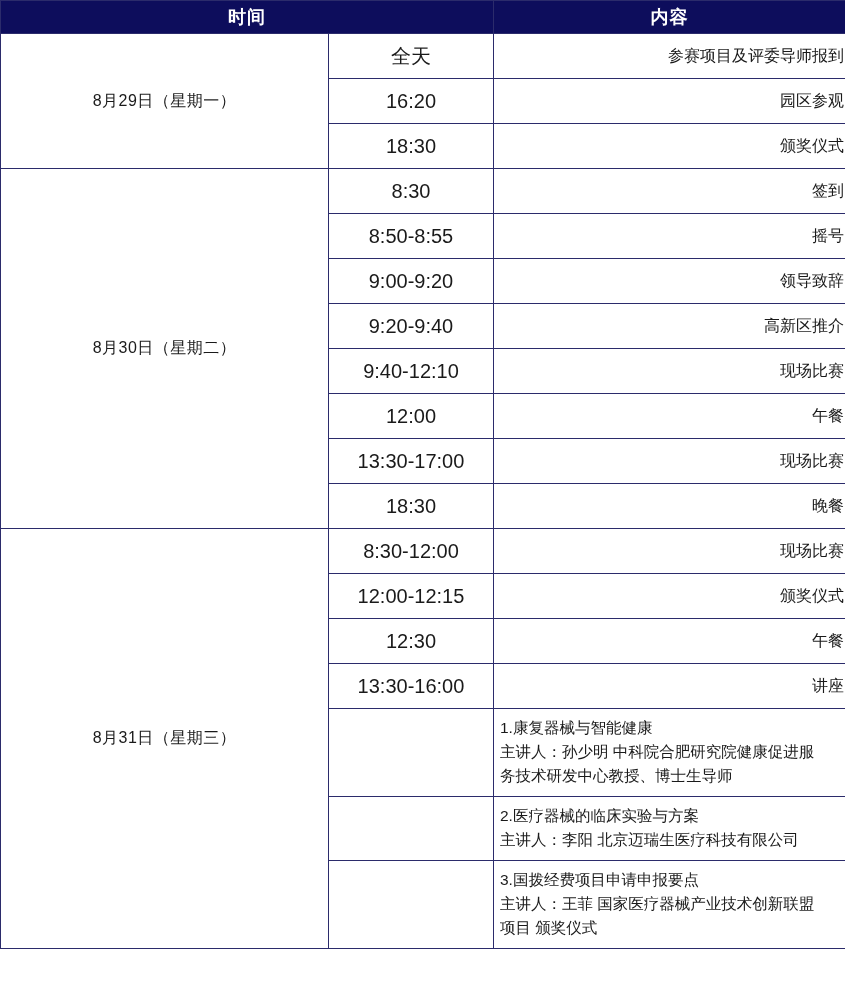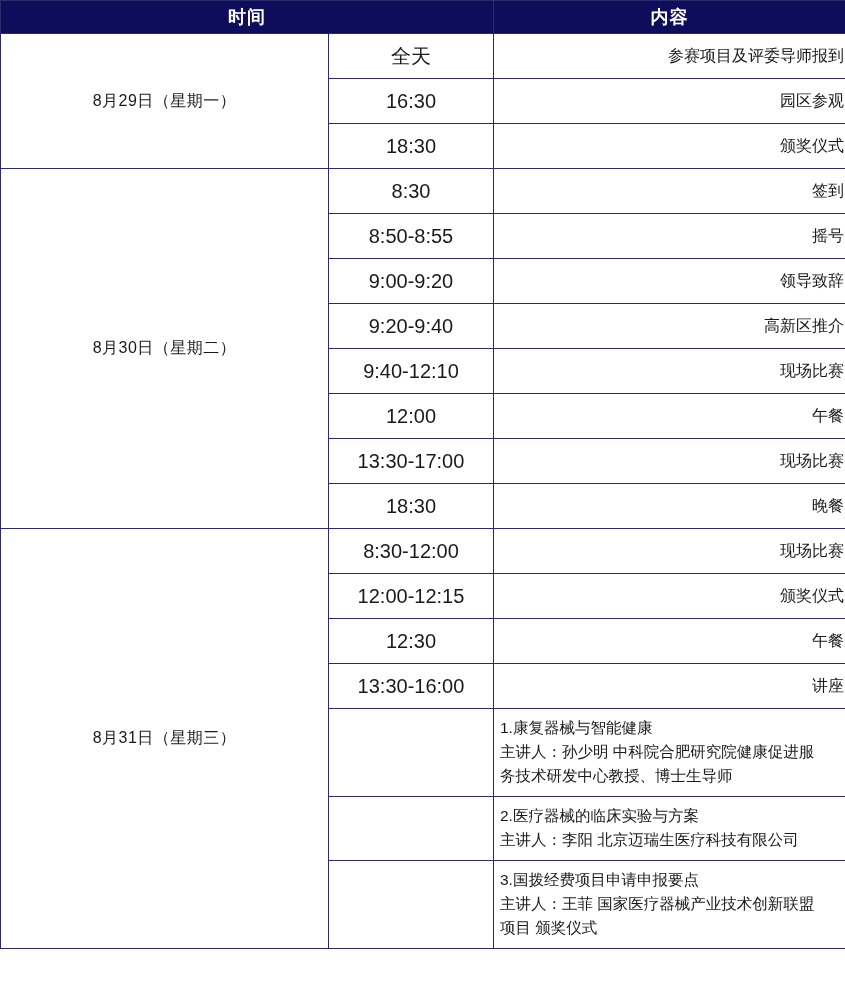--- a/index.html
+++ b/index.html
@@ -95,21 +95,21 @@
       </tr>
     </thead>
     <tbody>
 
       <tr>
         <td class="day-cell" rowspan="3">8月29日（星期一）</td>
         <td class="time-cell">全天</td>
         <td class="content-cell">参赛项目及评委导师报到</td>
       </tr>
       <tr>
-        <td class="time-cell">16:30</td>
+        <td class="time-cell">16:20</td>
         <td class="content-cell">园区参观</td>
       </tr>
       <tr>
         <td class="time-cell">18:30</td>
         <td class="content-cell">颁奖仪式</td>
       </tr>
 
       <tr>
         <td class="day-cell" rowspan="8">8月30日（星期二）</td>
         <td class="time-cell">8:30</td>

